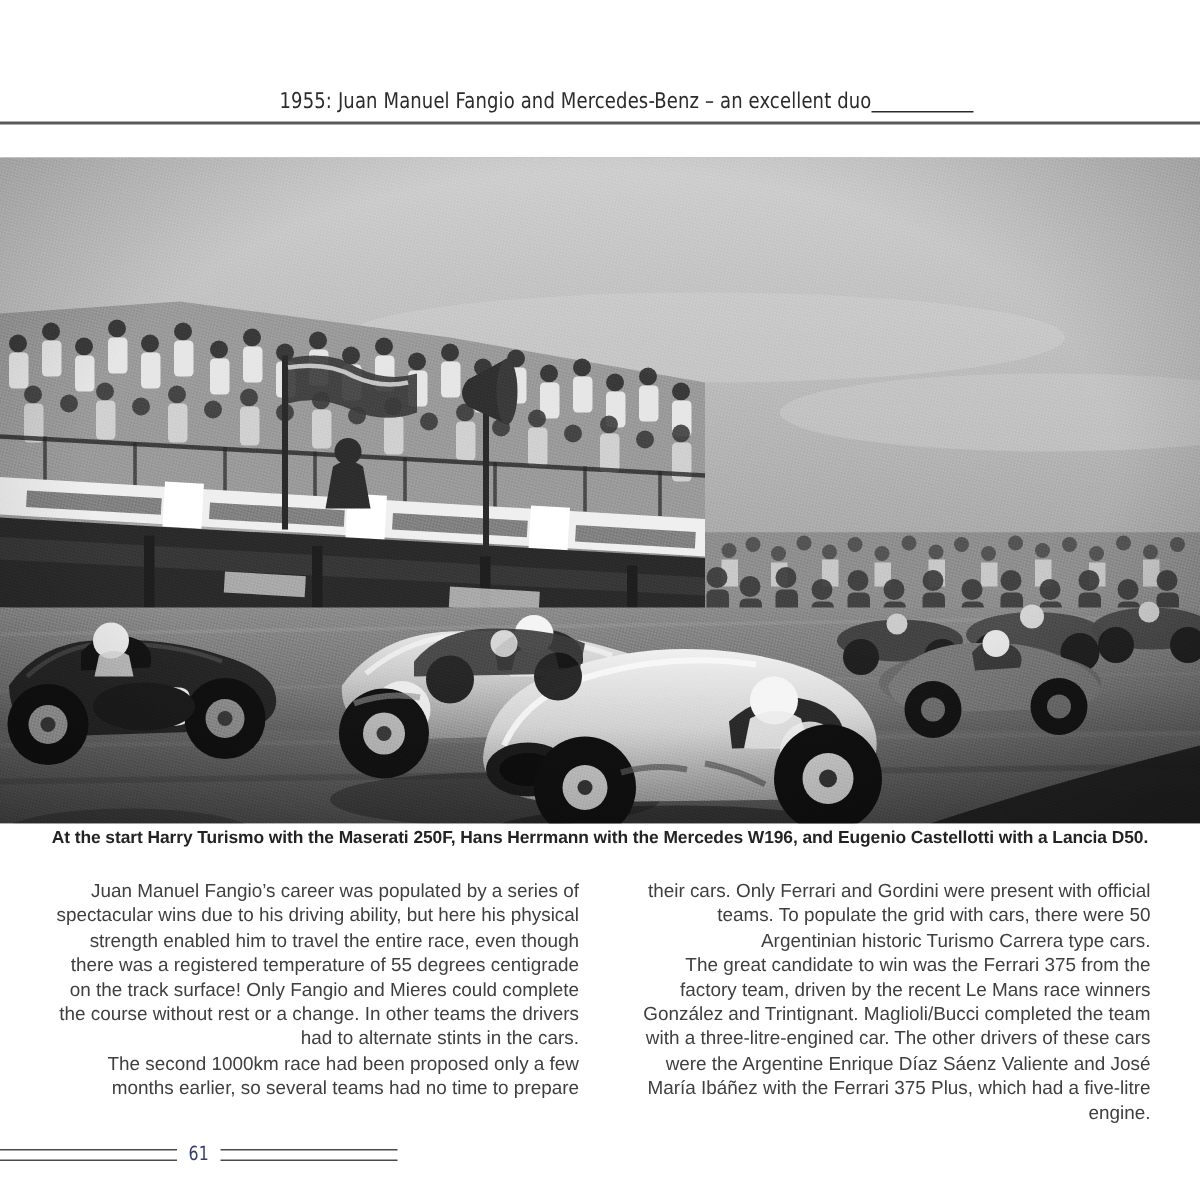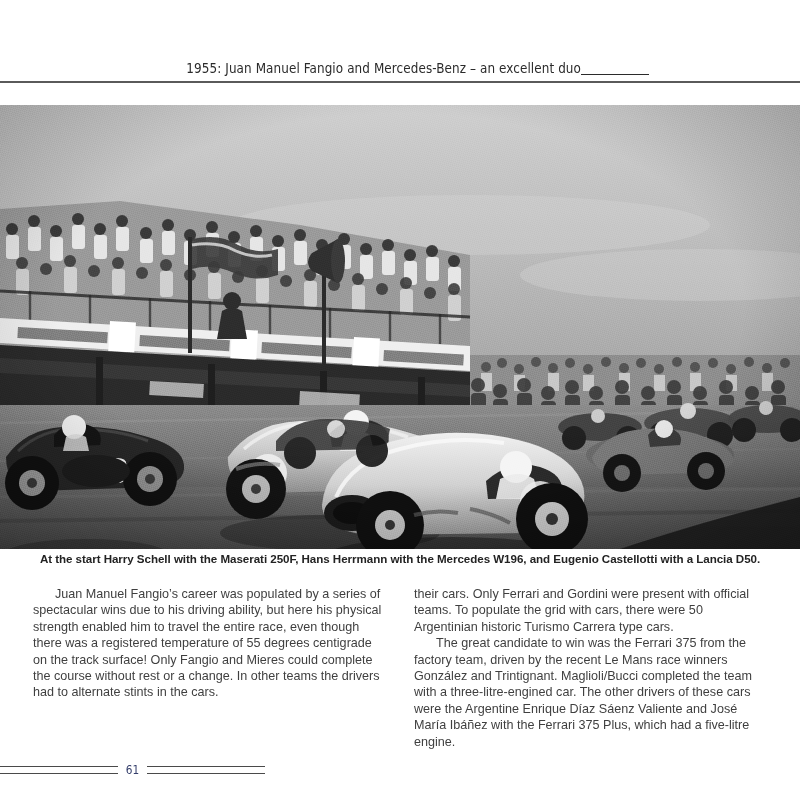--- a/index.html
+++ b/index.html
@@ -96,21 +96,21 @@
     width: 734px;
     display: flex;
     gap: 28px;
   }
   .col { width: 353px; }
   .col p {
     margin: 0;
     font-size: 12.6px;
     line-height: 16.4px;
     color: #3f3f3f;
-    text-align: left;
+    text-align: right;
   }
   .col p.indent { text-indent: 22px; }
 
   
   .folio {
     position: absolute;
     left: 0; right: 0;
     top: 763px;
     display: flex;
     align-items: center;
@@ -500,25 +500,26 @@
       <circle cx="300" cy="348" r="16" fill="#151515"></circle>
       <circle cx="372" cy="346" r="16" fill="#151515"></circle>
       <circle cx="336" cy="324" r="9" fill="#d6d6d6"></circle>
     </g>
 
     <rect x="0" y="0" width="800" height="444" fill="url(#vig)"></rect>
   </svg>
   <div class="grain"></div>
 </div>
 
-<div class="caption">At the start Harry Schell with the Maserati 250F, Hans Herrmann with the Mercedes W196, and Eugenio Castellotti with a Lancia D50.</div>
+<div class="caption">At the start Harry Turismo with the Maserati 250F, Hans Herrmann with the Mercedes W196, and Eugenio Castellotti with a Lancia D50.</div>
 
 <div class="cols">
   <div class="col">
     <p class="indent">Juan Manuel Fangio’s career was populated by a series of spectacular wins due to his driving ability, but here his physical strength enabled him to travel the entire race, even though there was a registered temperature of 55 degrees centigrade on the track surface! Only Fangio and Mieres could complete the course without rest or a change. In other teams the drivers had to alternate stints in the cars.</p>
+    <p class="indent">The second 1000km race had been proposed only a few months earlier, so several teams had no time to prepare</p>
   </div>
   <div class="col">
     <p>their cars. Only Ferrari and Gordini were present with official teams. To populate the grid with cars, there were 50 Argentinian historic Turismo Carrera type cars.</p>
     <p class="indent">The great candidate to win was the Ferrari 375 from the factory team, driven by the recent Le Mans race winners González and Trintignant. Maglioli/Bucci completed the team with a three-litre-engined car. The other drivers of these cars were the Argentine Enrique Díaz Sáenz Valiente and José María Ibáñez  with the Ferrari 375 Plus, which had a five-litre engine.</p>
   </div>
 </div>
 
 <div class="folio">
   <span class="folio-rule"></span>
   <span class="folio-num">61</span>

